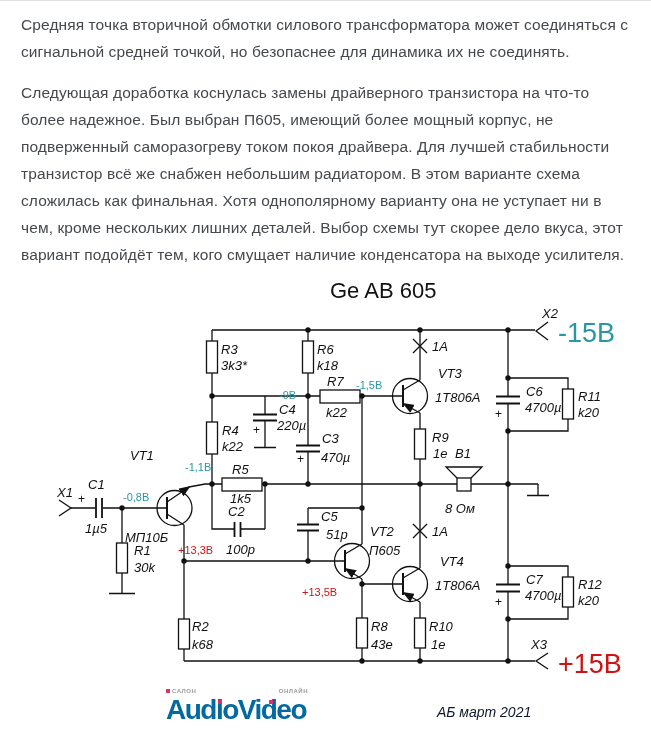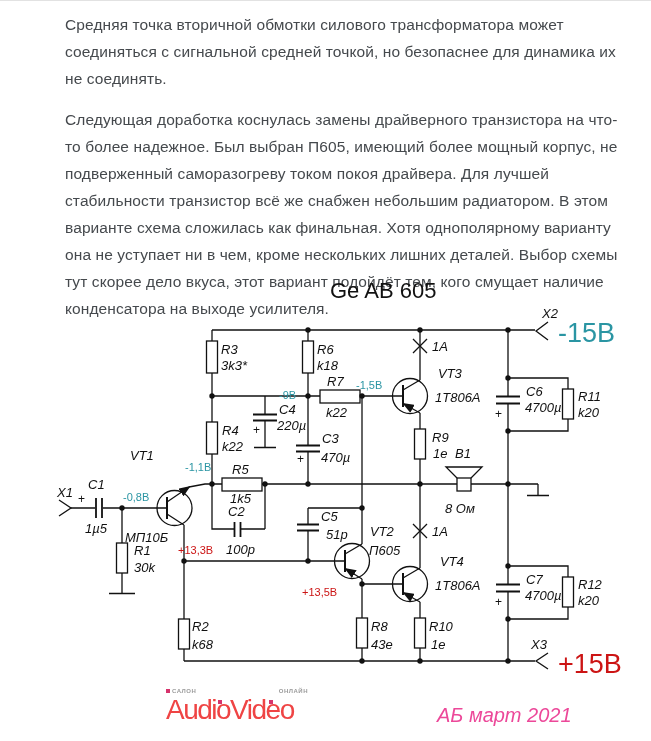--- a/index.html
+++ b/index.html
@@ -1,42 +1,42 @@
 <!DOCTYPE html>
 <html><head>
 <meta charset="utf-8">
 <style>
   html,body{margin:0;padding:0;}
   body{
     width:651px;height:741px;background:#ffffff;overflow:hidden;position:relative;
     font-family:"Liberation Sans",sans-serif;border-top:1px solid #e2e2e2;
   }
-  .article{padding:10px 20px 0 21px;margin-left:44px;}
+  .article{padding:10px 20px 0 21px;}
   .article p{
     margin:0 0 14px 0;font-size:15.5px;line-height:27px;color:#45494d;
     letter-spacing:.1px;
   }
   .schematic{position:absolute;left:15px;top:266px;}
   svg text{font-family:"Liberation Sans",sans-serif;fill:#111;}
   .ttl{font-size:22px;}
   .lbl{font-size:13px;font-style:italic;}
   .plus{font-size:12px;}
   .vlt{font-size:11px;}
   .teal{fill:#2a95a3;}
   .red{fill:#cc1414;}
   .big{font-size:27px;}
   .logo{position:absolute;left:166px;top:687px;width:150px;}
   .logo-top{position:relative;height:7px;font-size:6px;color:#9a9a9a;font-weight:bold;letter-spacing:.5px;}
   .logo-sq{display:inline-block;width:4px;height:4px;background:#d6336c;margin-right:2px;}
   .logo-top .onl{position:absolute;right:8px;top:0;}
-  .logo-main{font-size:28px;font-weight:normal;color:#ef4444;letter-spacing:-1.5px;line-height:30px;}
+  .logo-main{font-size:28px;font-weight:bold;color:#0369a1;letter-spacing:-1.5px;line-height:30px;}
   .pinkdot{position:absolute;width:4px;height:4px;background:#d6336c;}
   .pd1{left:52px;top:12px;}
   .pd2{left:103px;top:12px;}
-  .credit{position:absolute;left:437px;top:703px;font-size:20px;font-style:italic;color:#ec4899;}
+  .credit{position:absolute;left:437px;top:703px;font-size:14px;font-style:italic;color:#0f172a;}
 </style>
 </head>
 <body>
 
 <div class="article">
   <p>Средняя точка вторичной обмотки силового трансформатора может соединяться с сигнальной средней точкой, но безопаснее для динамика их не соединять.</p>
   <p>Следующая доработка коснулась замены драйверного транзистора на что-то более надежное. Был выбран П605, имеющий более мощный корпус, не подверженный саморазогреву током покоя драйвера. Для лучшей стабильности транзистор всё же снабжен небольшим радиатором. В этом варианте схема сложилась как финальная. Хотя однополярному варианту она не уступает ни в чем, кроме нескольких лишних деталей. Выбор схемы тут скорее дело вкуса, этот вариант подойдёт тем, кого смущает наличие конденсатора на выходе усилителя.</p>
 </div>
 
 <div class="schematic">

